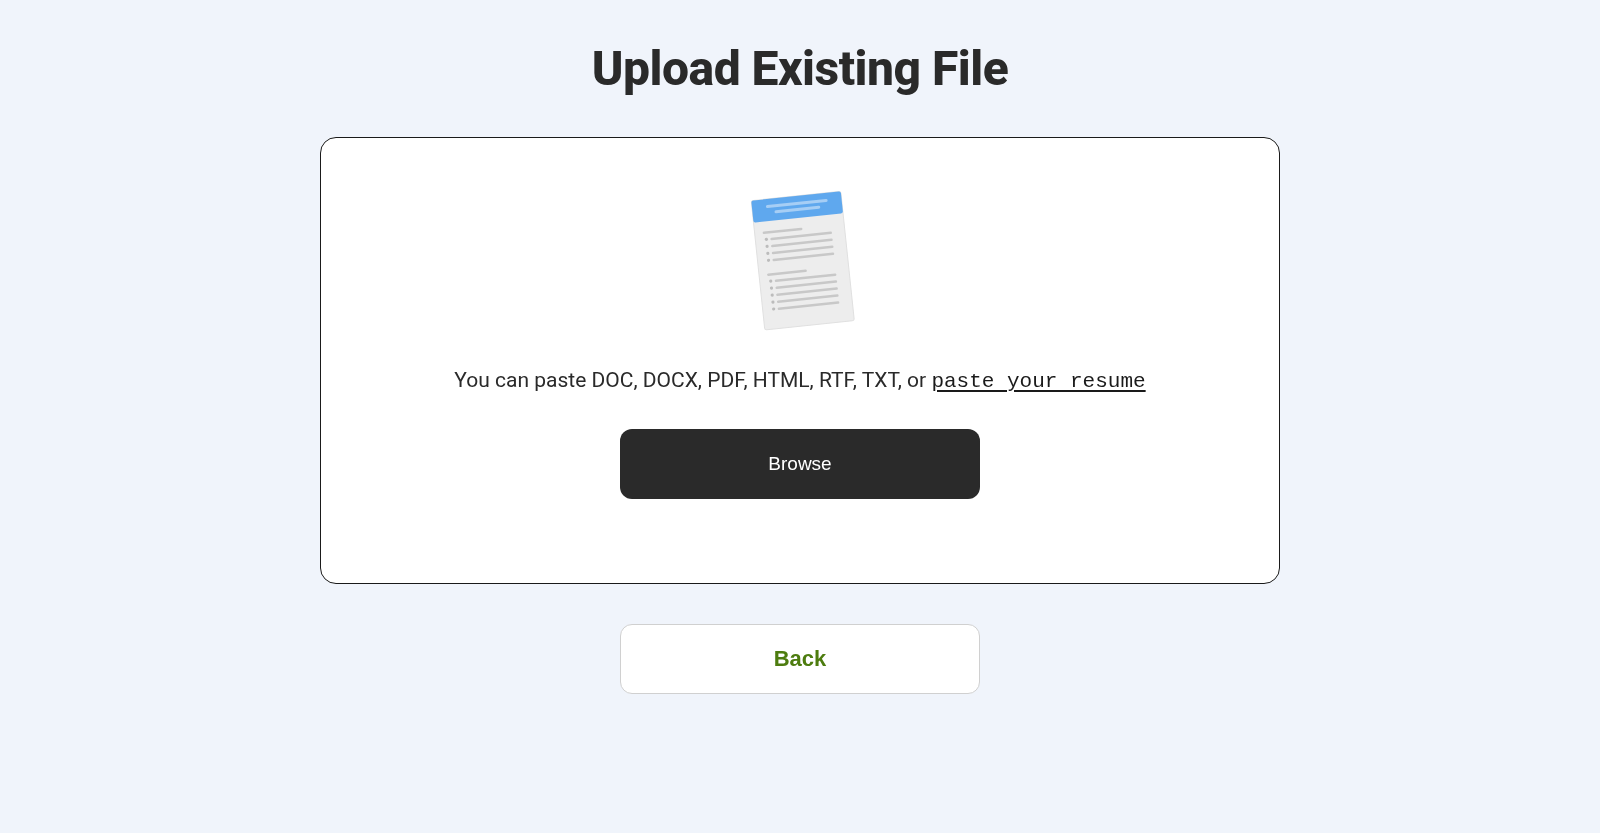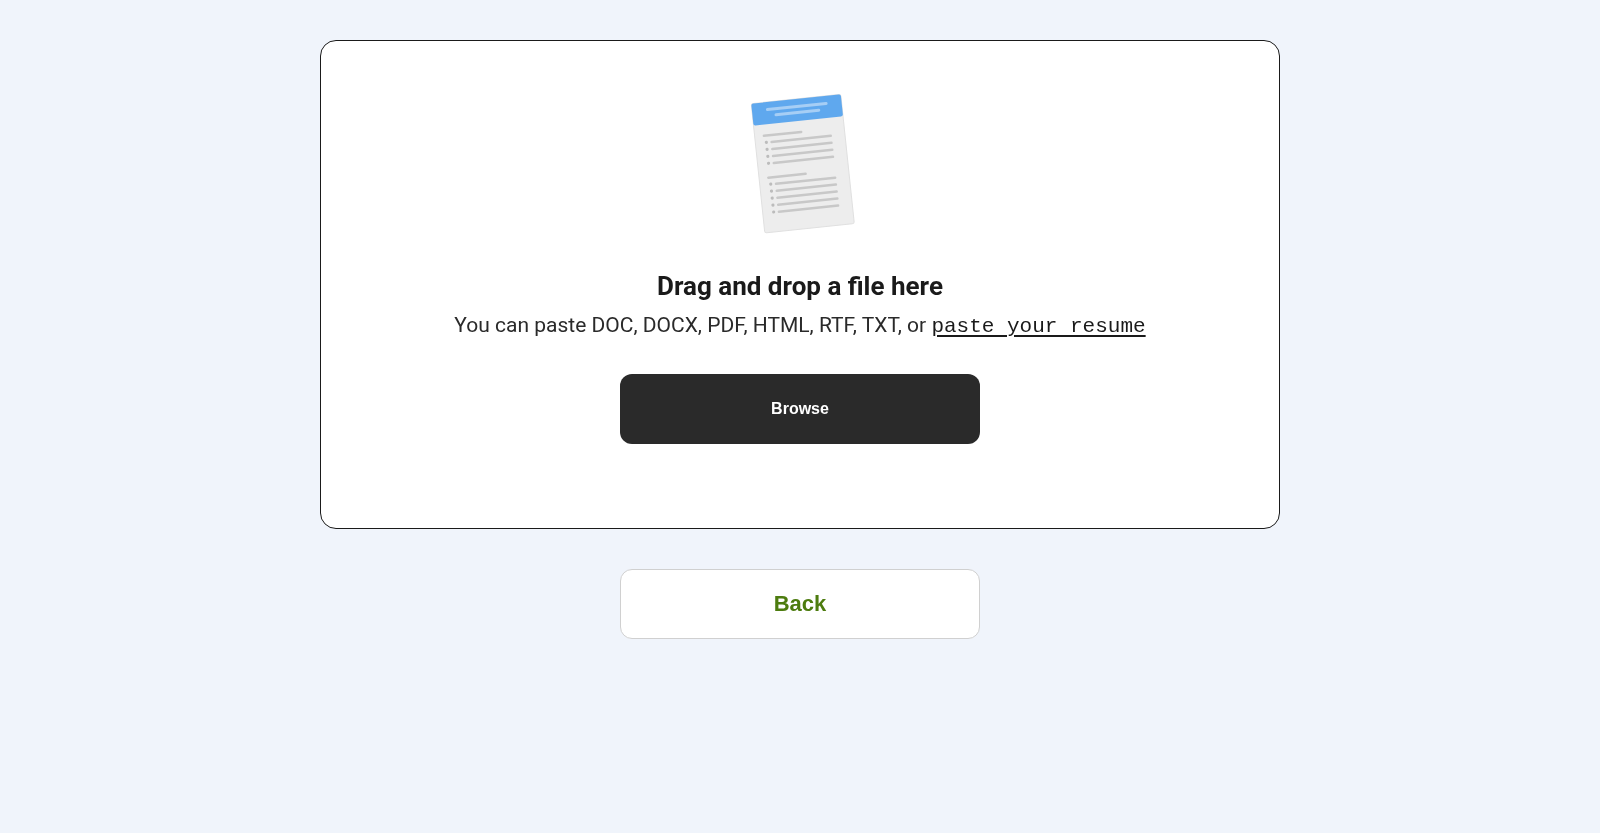--- a/index.html
+++ b/index.html
@@ -64,22 +64,22 @@
       color: #1a1a1a;
       font-family: Liberation Mono, monospace;
     }
     .browse-btn {
       background: #2a2a2a;
       color: #ffffff;
       border: none;
       border-radius: 12px;
       width: 360px;
       height: 70px;
-      font-size: 16px;
-      font-weight: 700;
+      font-size: 19px;
+      font-weight: 400;
       cursor: pointer;
       margin-bottom: 34px;
     }
     .legal {
       font-size: 19px;
       color: #2a2a2a;
       font-weight: 400;
     }
     .legal .legal-link {
       text-decoration: underline;
@@ -97,20 +97,21 @@
       font-size: 22px;
       font-weight: 700;
       color: #4d7c0f;
       cursor: pointer;
     }
   </style>
 </head>
 <body>
 
 <div class="container">
+  <h1 class="page-title">Upload Existing File</h1>
 
   <div class="upload-card">
 
     <div class="doc-icon">
       <svg width="120" height="150" viewBox="0 0 120 150">
 
         <g transform="rotate(-6 60 75)">
           <rect x="18" y="8" width="90" height="130" rx="2" fill="#ededed" stroke="#e0e0e0" stroke-width="1"></rect>
 
           <rect x="18" y="8" width="90" height="22" rx="2" fill="#5fa8ee"></rect>
@@ -135,21 +136,20 @@
           <circle cx="29" cy="104" r="1.6" fill="#bcbcbc"></circle>
             <rect x="33" y="103" width="62" height="2.5" rx="1.2" fill="#c8c8c8"></rect>
           <circle cx="29" cy="111" r="1.6" fill="#bcbcbc"></circle>
             <rect x="33" y="110" width="62" height="2.5" rx="1.2" fill="#c8c8c8"></rect>
           <circle cx="29" cy="118" r="1.6" fill="#bcbcbc"></circle>
             <rect x="33" y="117" width="62" height="2.5" rx="1.2" fill="#c8c8c8"></rect>
         </g>
       </svg>
     </div>
 
-    <div class="drop-heading">Drag and drop a file here</div>
 
     <div class="drop-sub">
       <span>You can paste DOC, DOCX, PDF, HTML, RTF, TXT, or </span><span class="paste-link">paste your resume</span>
     </div>
 
     <button class="browse-btn">Browse</button>
 
 
   </div>
 

